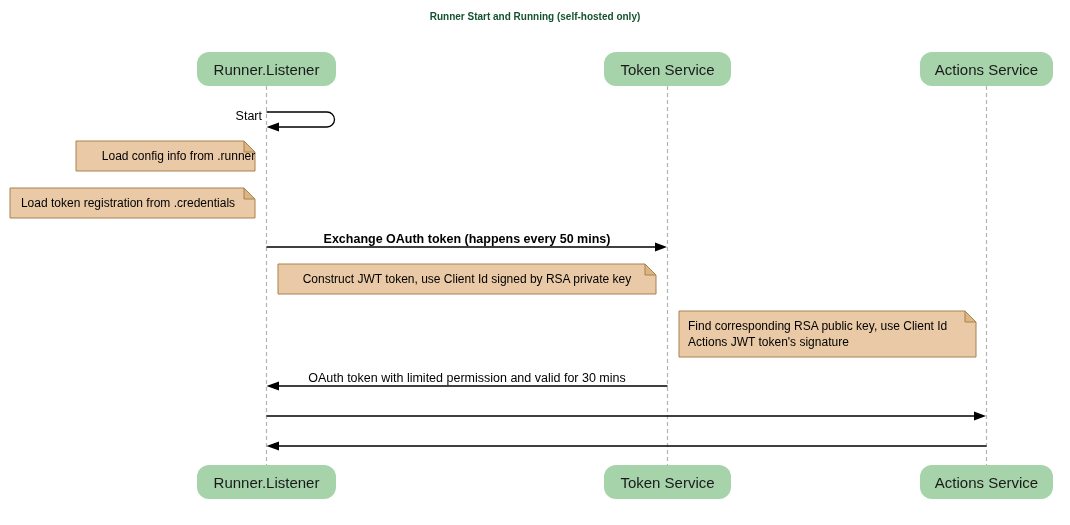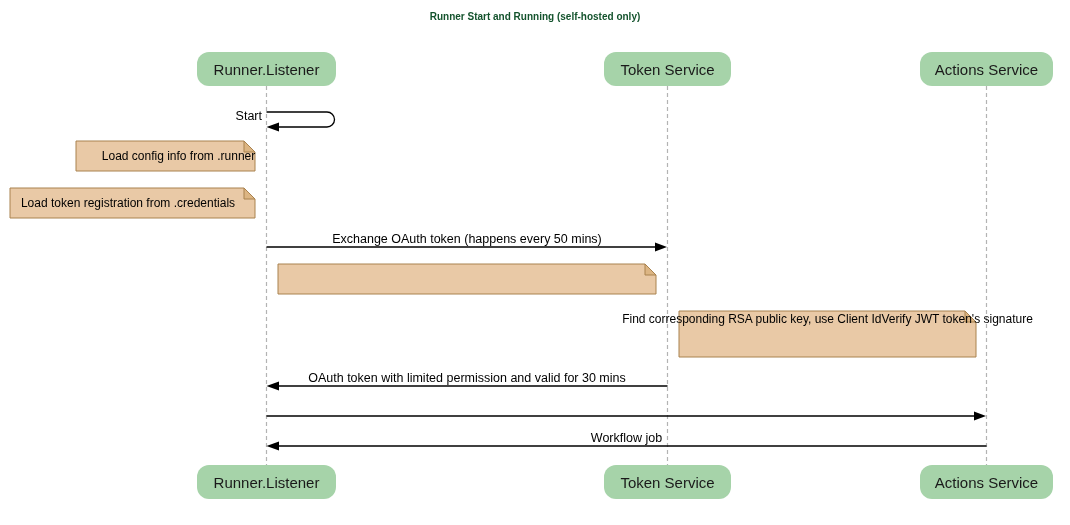--- a/index.html
+++ b/index.html
@@ -21,21 +21,22 @@
     position:absolute;font-size:12.5px;line-height:15px;text-align:center;
     color:#000;white-space:nowrap;
   }
   .msg.right{text-align:right;}
   .note-text{
     position:absolute;font-size:12px;line-height:16px;color:#000;
     display:flex;align-items:center;justify-content:center;
     box-sizing:border-box;white-space:nowrap;
   }
   .note-text.multiline{
-    flex-direction:row;align-items:flex-start;justify-content:center;
+    flex-direction:column;align-items:flex-start;justify-content:center;
+    padding-left:9px;
   }
 </style>
 </head>
 <body>
 
 <div id="canvas">
 
   <svg id="bg" width="1070" height="525" viewBox="0 0 1070 525">
 
     <line x1="266.5" y1="86" x2="266.5" y2="465" stroke="#b3b3b3" stroke-width="1.2" stroke-dasharray="4 3"></line>
@@ -101,24 +102,24 @@
     <span>Runner.Listener</span>
   </div>
   <div class="actor" style="left:604px;top:465px;width:127px;">
     <span>Token Service</span>
   </div>
   <div class="actor" style="left:920px;top:465px;width:133px;">
     <span>Actions Service</span>
   </div>
 
   <div class="msg right" style="left:180px;top:103px;width:82px;margin-top:6px;">Start</div>
-  <div class="msg" style="left:267px;top:232px;width:400px;">Exchange OAuth token (happens every 50 mins)</div>
+  <div class="msg" style="left:267px;top:232px;width:400px;font-weight:bold;">Exchange OAuth token (happens every 50 mins)</div>
   <div class="msg" style="left:267px;top:371px;width:400px;">OAuth token with limited permission and valid for 30 mins</div>
-  <div class="msg" style="left:267px;top:431px;width:719px;">Workflow job</div>
 
   <div class="note-text" style="left:76px;top:141px;width:179px;height:30px;padding-left:26px;">Load config info from .runner</div>
   <div class="note-text" style="left:10px;top:188px;width:236px;height:30px;">Load token registration from .credentials</div>
+  <div class="note-text" style="left:278px;top:264px;width:378px;height:30px;">Construct JWT token, use Client Id signed by RSA private key</div>
   <div class="note-text multiline" style="left:679px;top:311px;width:297px;height:46px;">
     <span>Find corresponding RSA public key, use Client Id</span>
-    <span>Verify JWT token's signature</span>
+    <span>Actions JWT token's signature</span>
   </div>
 
 </div>
 
 </body></html>

